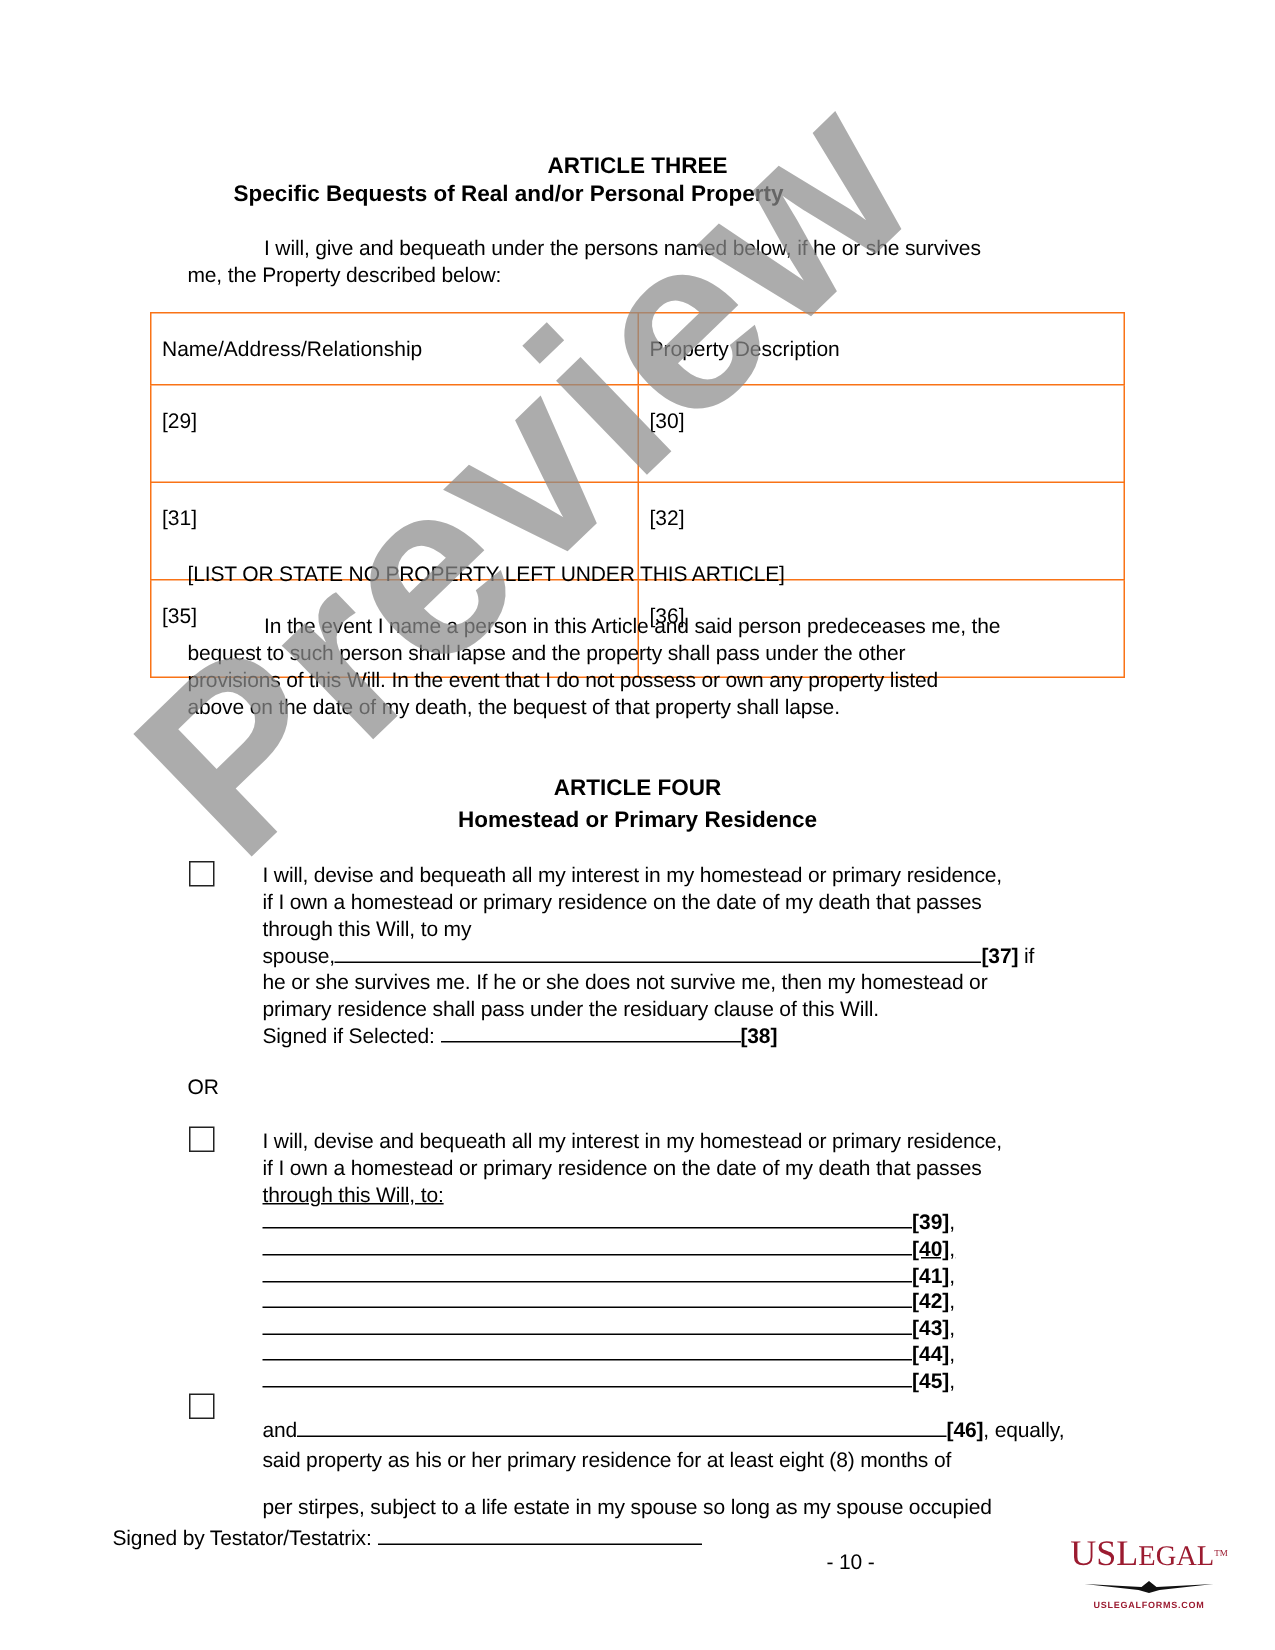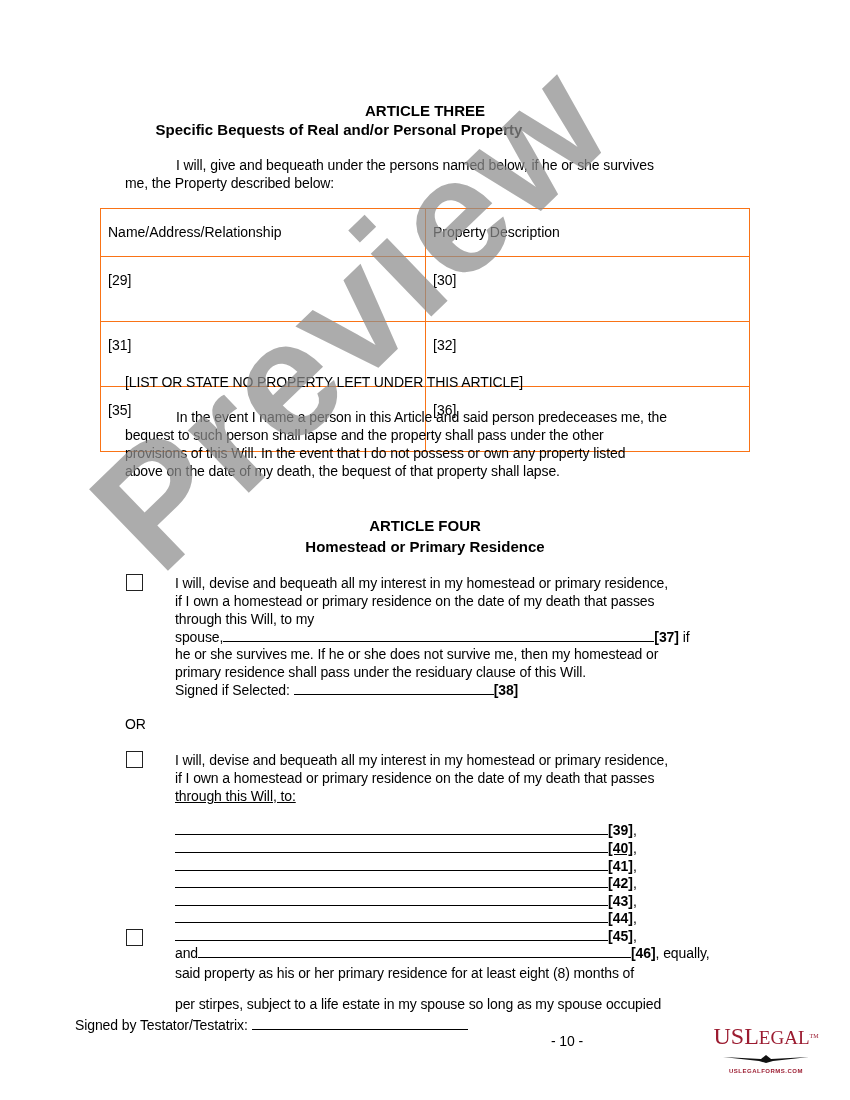--- a/index.html
+++ b/index.html
@@ -11,21 +11,21 @@
   .bold { font-weight: bold; }
   .h-title { font-size: 15px; font-weight: bold; line-height: 20px; }
   table.bequests { position: absolute; left: 100px; top: 208px; width: 650px; border-collapse: collapse; }
   table.bequests td, table.bequests th { border: 1px solid #f97316; font-weight: normal; text-align: left;
       vertical-align: top; font-size: 14px; line-height: 16px; padding: 15px 7px; }
   table.bequests th { height: 17px; }
   table.bequests td { height: 34px; }
   table.bequests .c1 { width: 310px; }
   .checkbox { position: absolute; width: 15px; height: 15px; border: 1px solid #222; background: #fff; }
   .blank { display: inline-block; border-bottom: 1.5px solid #000; height: 14px; vertical-align: baseline; }
-  .line-row { position: absolute; left: 175px; font-size: 14px; line-height: 17.5px; white-space: nowrap; margin-top: 16px; }
+  .line-row { position: absolute; left: 175px; font-size: 14px; line-height: 17.5px; white-space: nowrap; }
   .watermark { position: absolute; left: 55px; top: 470px; font-size: 165px; font-weight: bold;
       color: rgba(140,140,140,0.72); transform: rotate(-44deg); transform-origin: left top;
       letter-spacing: 2px; pointer-events: none; white-space: nowrap; }
   .logo { position: absolute; left: 706px; top: 1024px; width: 120px; text-align: center; }
   .logo-main { font-family: "Liberation Serif", serif; font-size: 24px; color: #9b1b30; letter-spacing: 0px; line-height: 24px; }
   .logo-main .sm { font-size: 19px; }
   .logo-tm { font-size: 6px; vertical-align: top; color: #9b1b30; }
   .logo-sub { font-size: 6px; color: #9b1b30; letter-spacing: 0.5px; font-weight: bold; }
 </style>
 </head>

